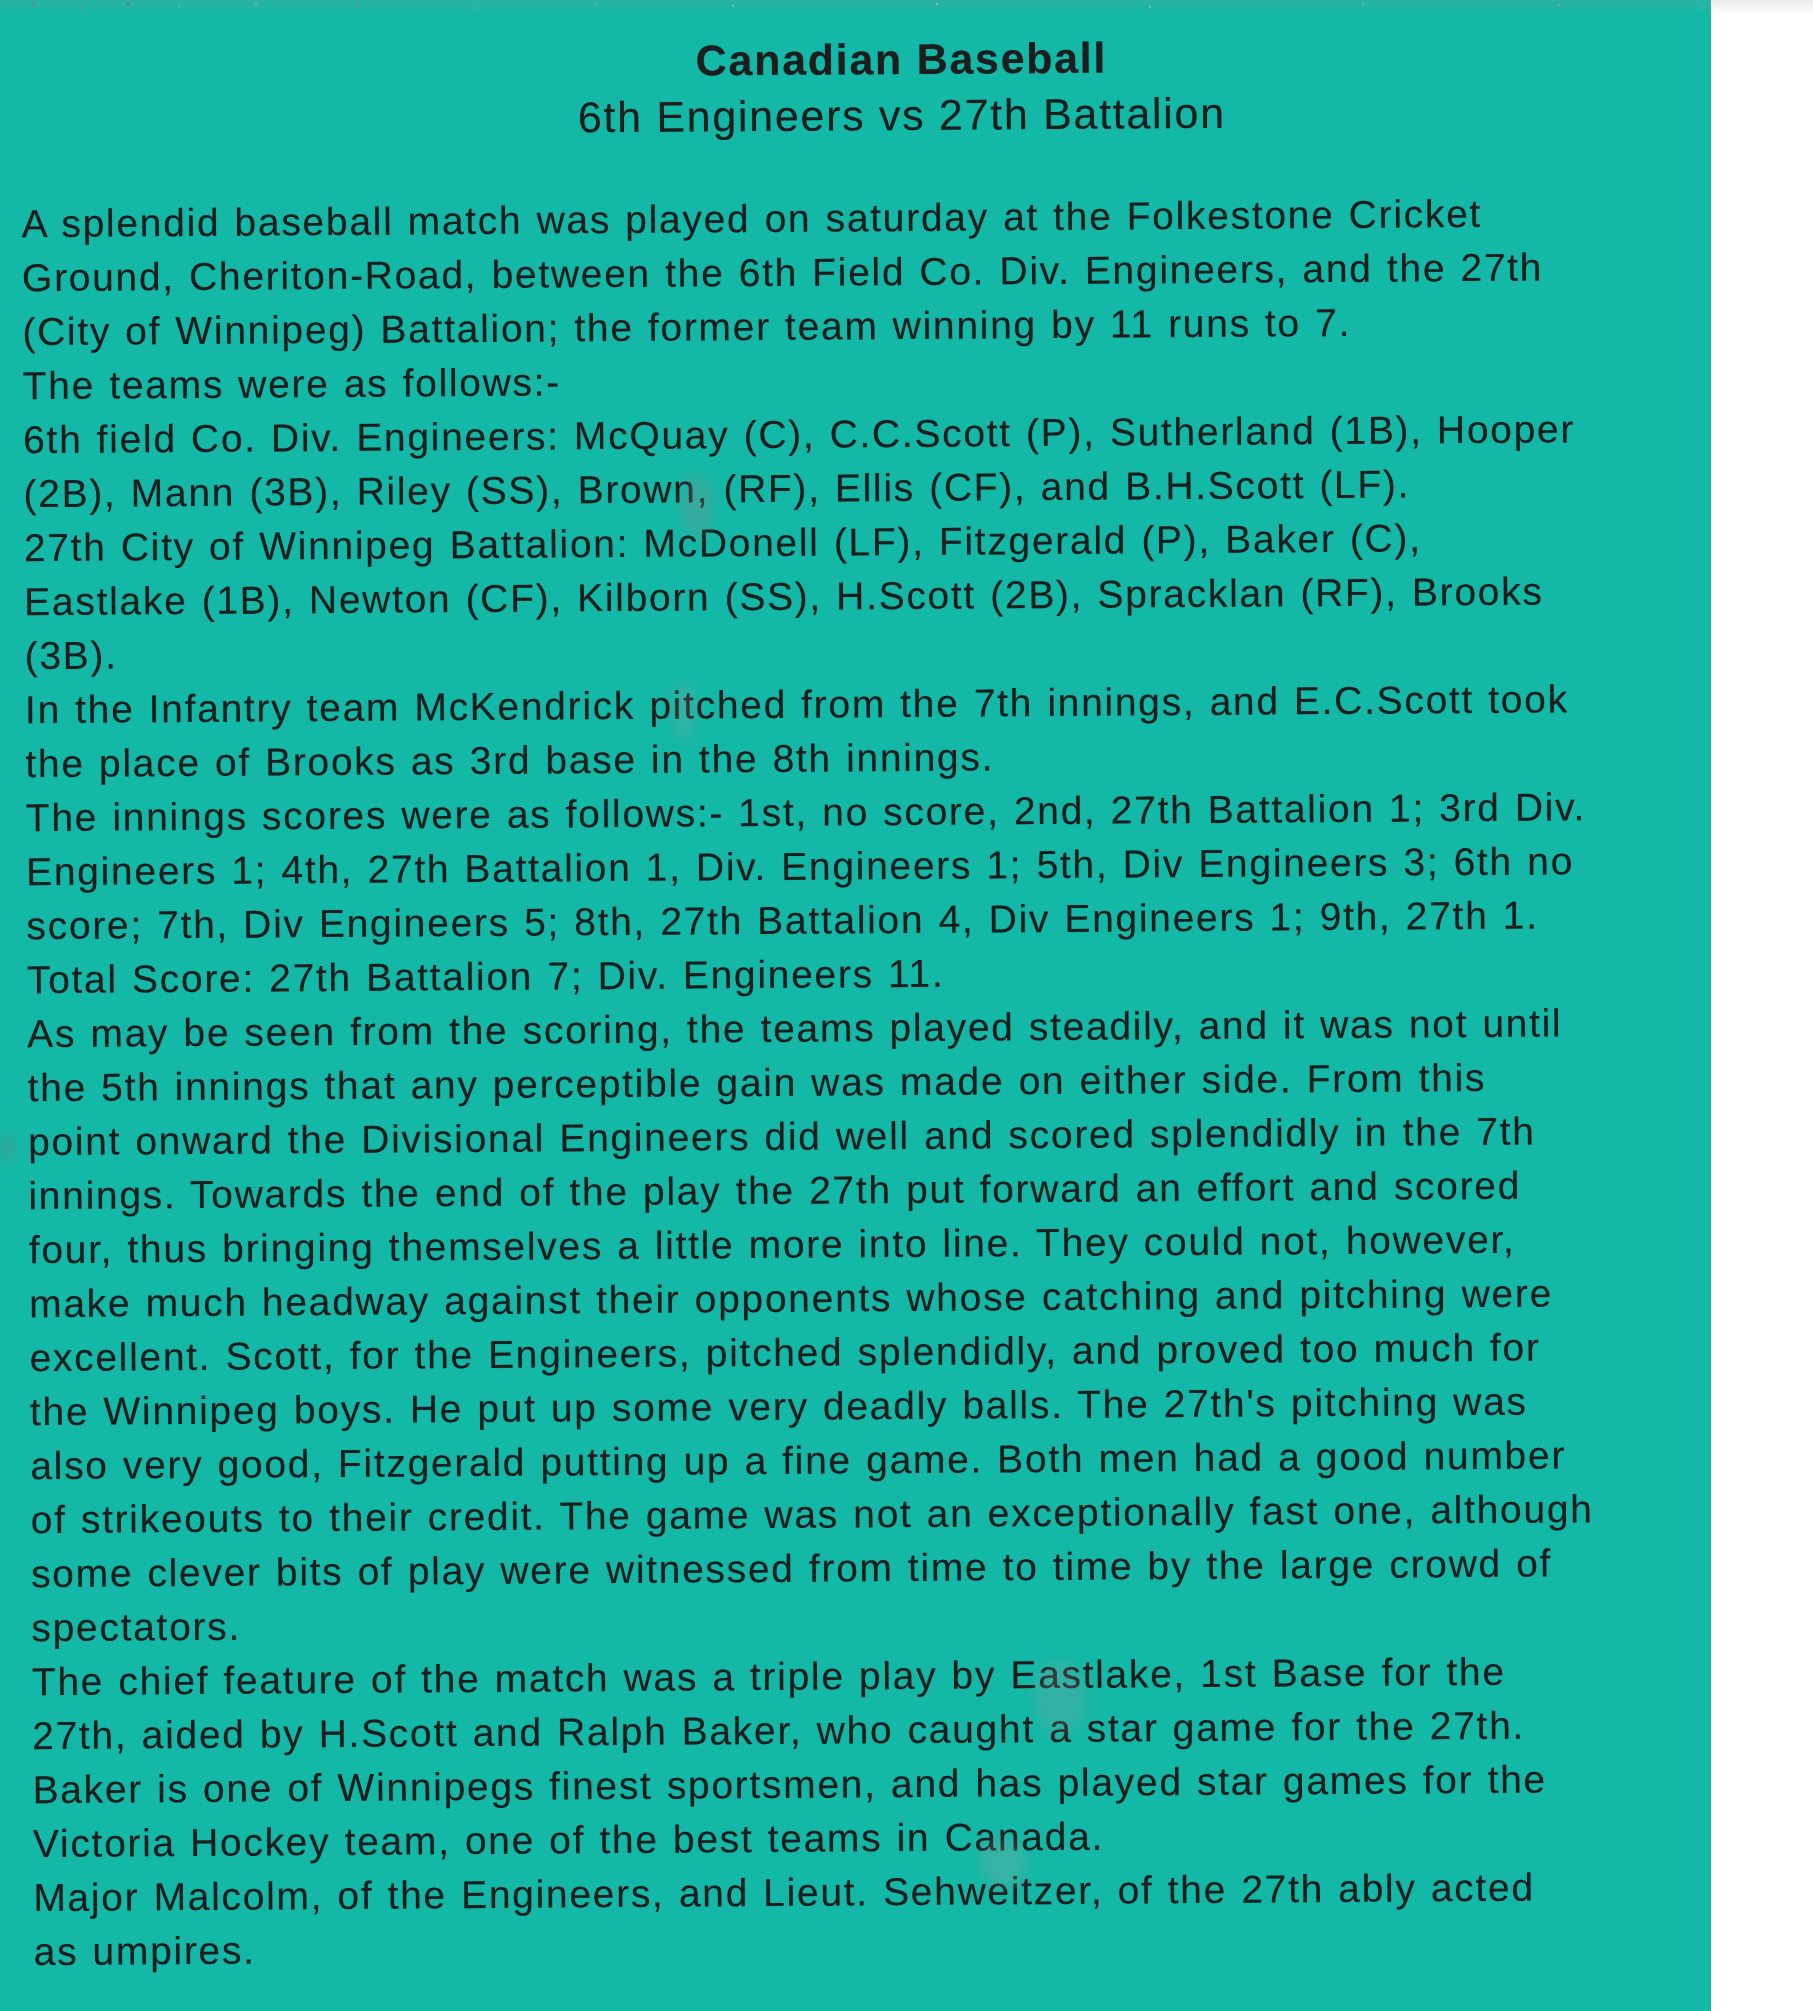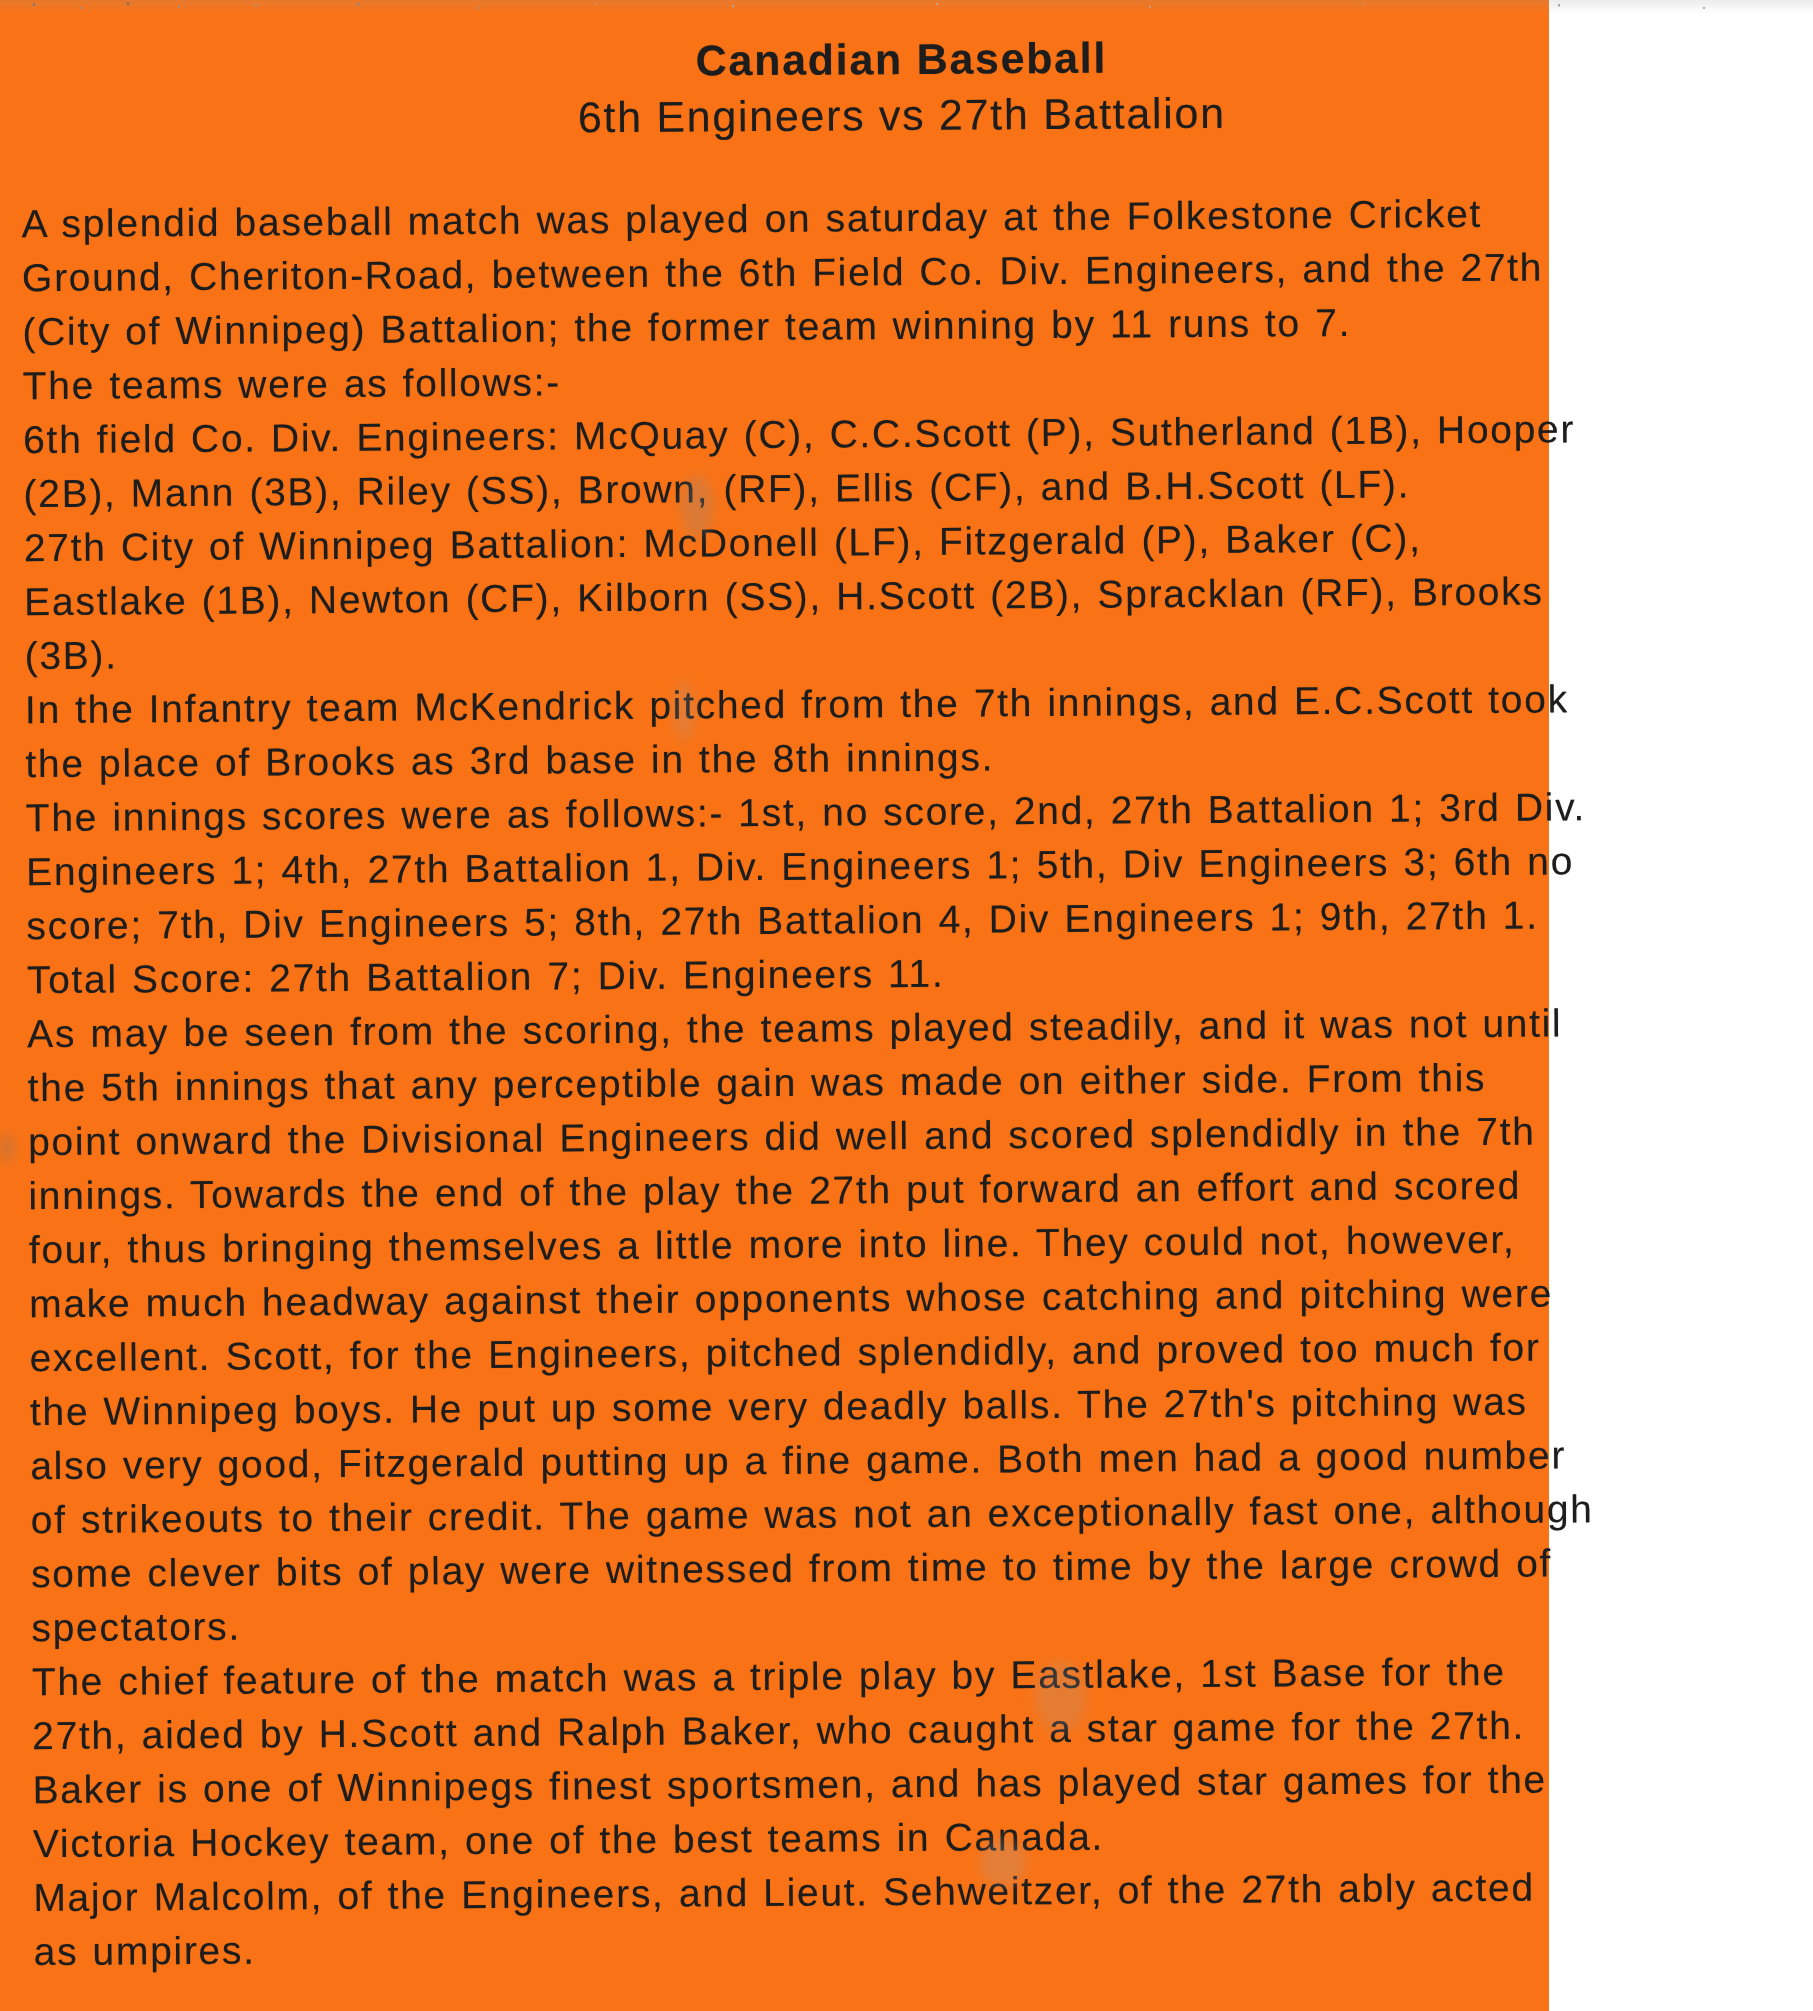--- a/index.html
+++ b/index.html
@@ -9,23 +9,23 @@
   body {
     width: 1813px;
     height: 2012px;
     overflow: hidden;
     background: #ffffff;
     font-family: "Liberation Sans", sans-serif;
     color: #1d1d1d;
   }
   .page {
     position: relative;
-    width: 1549px;
+    width: 1711px;
     height: 2012px;
-    background: #f97316;
+    background: #14b8a6;
   }
   
   .content {
     position: absolute;
     left: 0;
     top: 0;
     width: 1813px;
     transform: rotate(-0.4deg);
     transform-origin: 50% 40%;
     text-shadow: 0 0 0.9px rgba(20,20,20,0.40);

